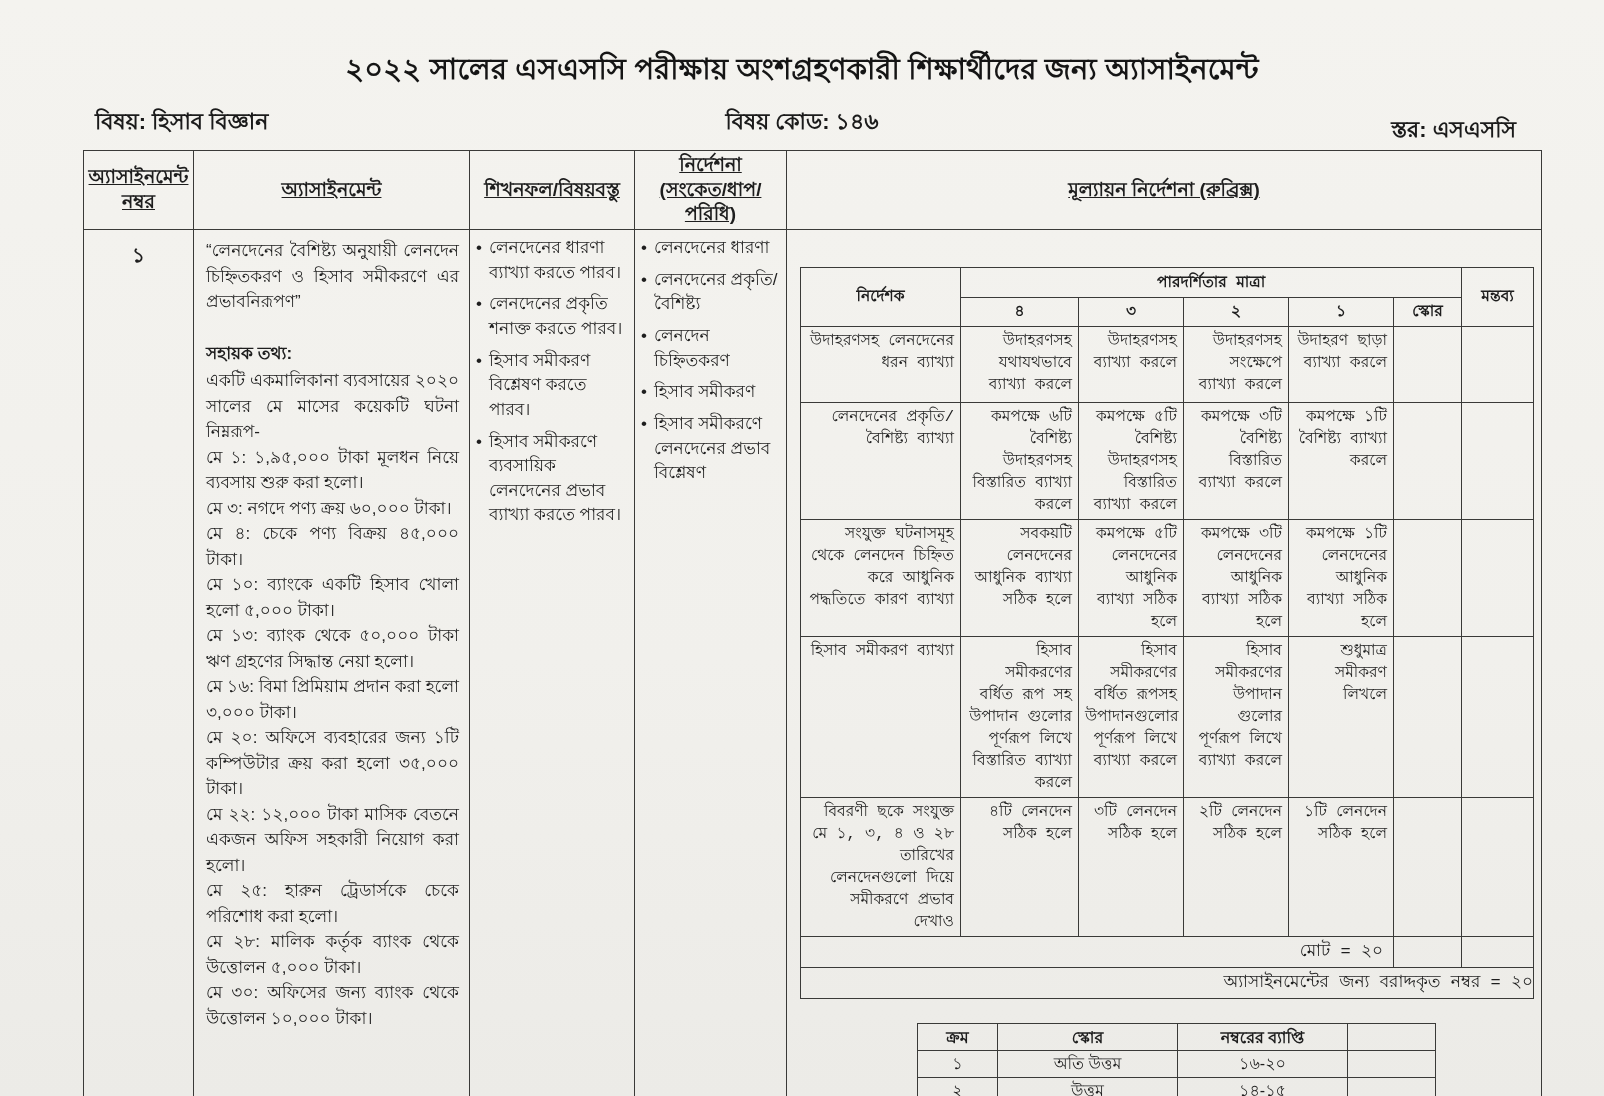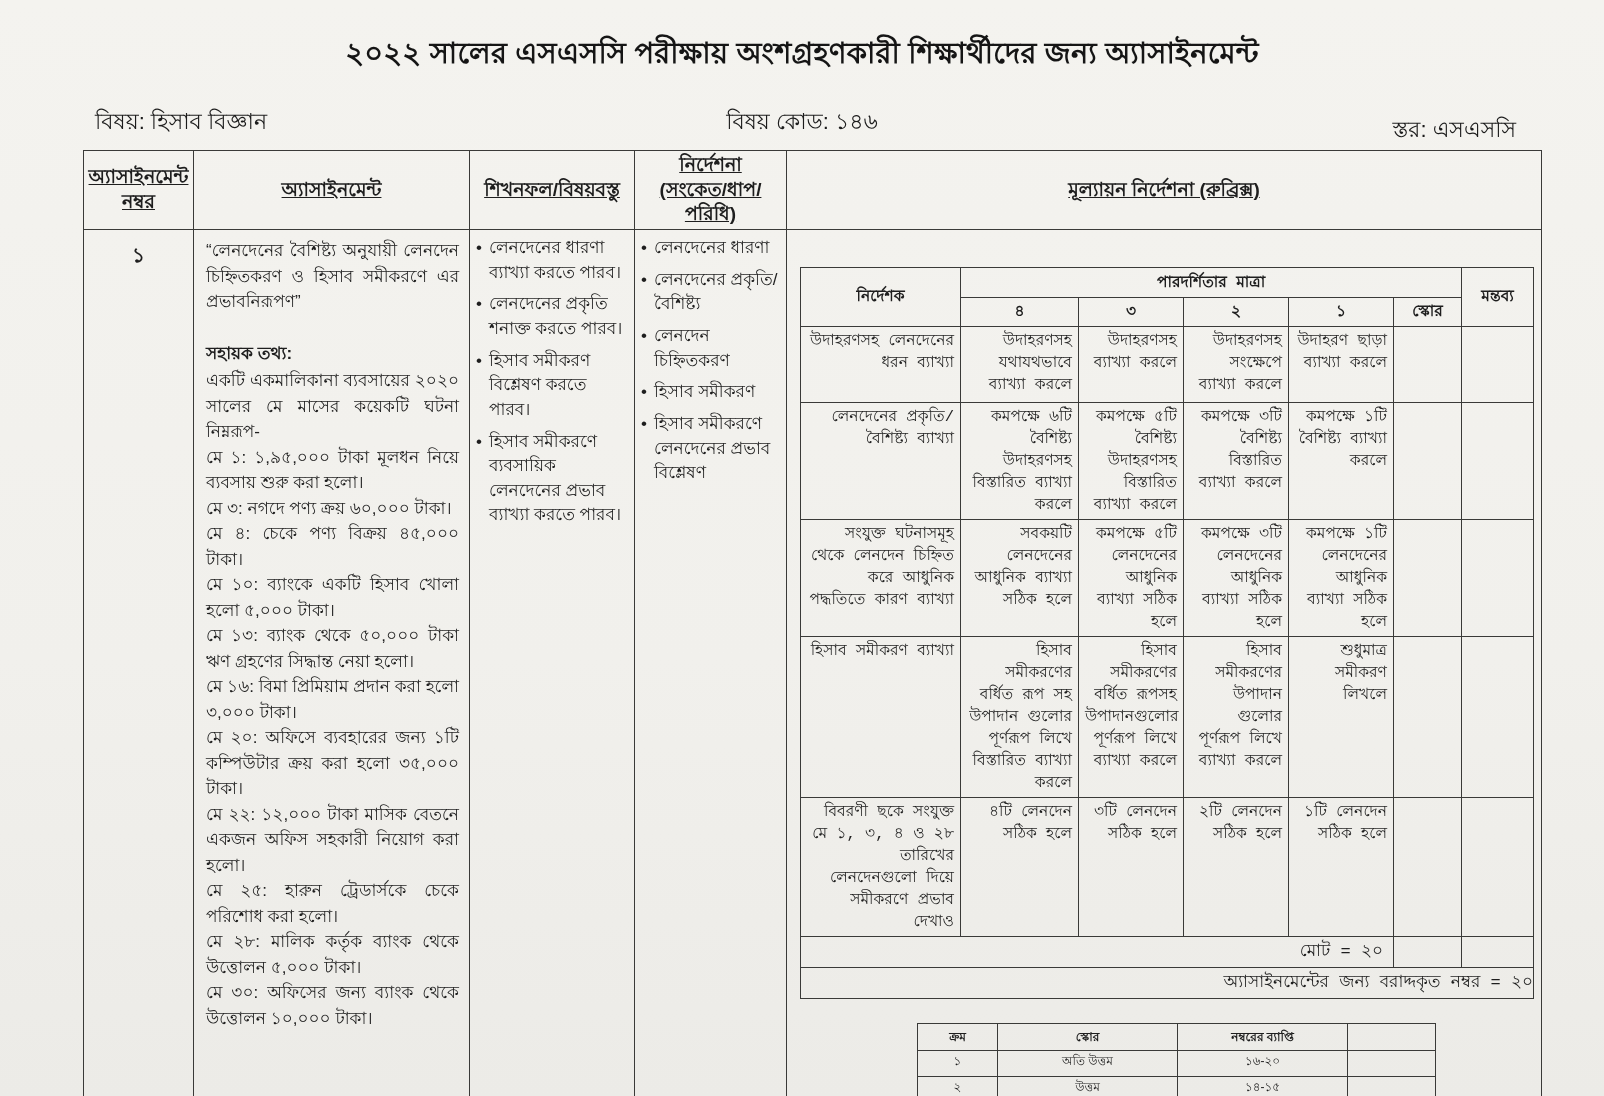--- a/index.html
+++ b/index.html
@@ -5,25 +5,25 @@
   html,body{margin:0;padding:0;}
   body{
     width:1604px;height:1096px;overflow:hidden;
     background:#f3f2ee;
     font-family:"Liberation Sans","DejaVu Sans",sans-serif;
     color:#1e1e1e;
     position:relative;
   }
   .page{position:absolute;inset:0;background:linear-gradient(180deg,#f4f3ef 0%,#f1f0ec 60%,#ecebe7 100%);}
   .doc-title{
-    position:absolute;top:30px;left:0;width:100%;
+    position:absolute;top:46px;left:0;width:100%;
     text-align:center;font-size:29px;font-weight:bold;color:#151515;
     letter-spacing:.2px;
   }
-  .meta-row{position:absolute;top:104px;left:0;width:100%;height:34px;font-size:22px;font-weight:normal;color:#1b1b1b;}
+  .meta-row{position:absolute;top:104px;left:0;width:100%;height:34px;font-size:22px;font-weight:bold;color:#1b1b1b;}
   .meta-subject{position:absolute;left:95px;top:0;}
   .meta-code{position:absolute;left:50%;transform:translateX(-50%);top:0;}
   .meta-level{position:absolute;right:88px;top:8px;}
 
   table{border-collapse:collapse;}
   .outer{
     position:absolute;left:83px;top:150px;width:1458px;height:885px;
     table-layout:fixed;
   }
   .outer th,.outer td{border:1.6px solid #3a3a38;vertical-align:top;}
@@ -45,21 +45,21 @@
   }
   .rubric th,.rubric td{border:1.4px solid #3a3a38;padding:3px 6px;font-size:15.5px;line-height:1.42;vertical-align:top;text-align:right;}
   .rubric th{font-weight:bold;text-align:center;vertical-align:middle;}
   .rubric .lvl{ text-align:center;font-weight:bold;}
   .rubric .total-cell{text-align:right;font-size:17px;padding-right:10px;font-weight:500;}
   .rubric .alloc-cell{text-align:right;font-size:17px;padding:3px 0;}
 
   .grades{
     margin:24px 0 0 130px;width:518px;table-layout:fixed;
   }
-  .grades th,.grades td{border:1.4px solid #3a3a38;text-align:center;font-size:12px;padding:2px 4px;line-height:1.35;}
+  .grades th,.grades td{border:1.4px solid #3a3a38;text-align:center;font-size:16px;padding:2px 4px;line-height:1.35;}
   .grades th{font-weight:bold;}
 </style>
 </head>
 <body>
 
 <div class="page">
 
   <div class="doc-title">২০২২ সালের এসএসসি পরীক্ষায় অংশগ্রহণকারী শিক্ষার্থীদের জন্য অ্যাসাইনমেন্ট</div>
 
   <div class="meta-row">

